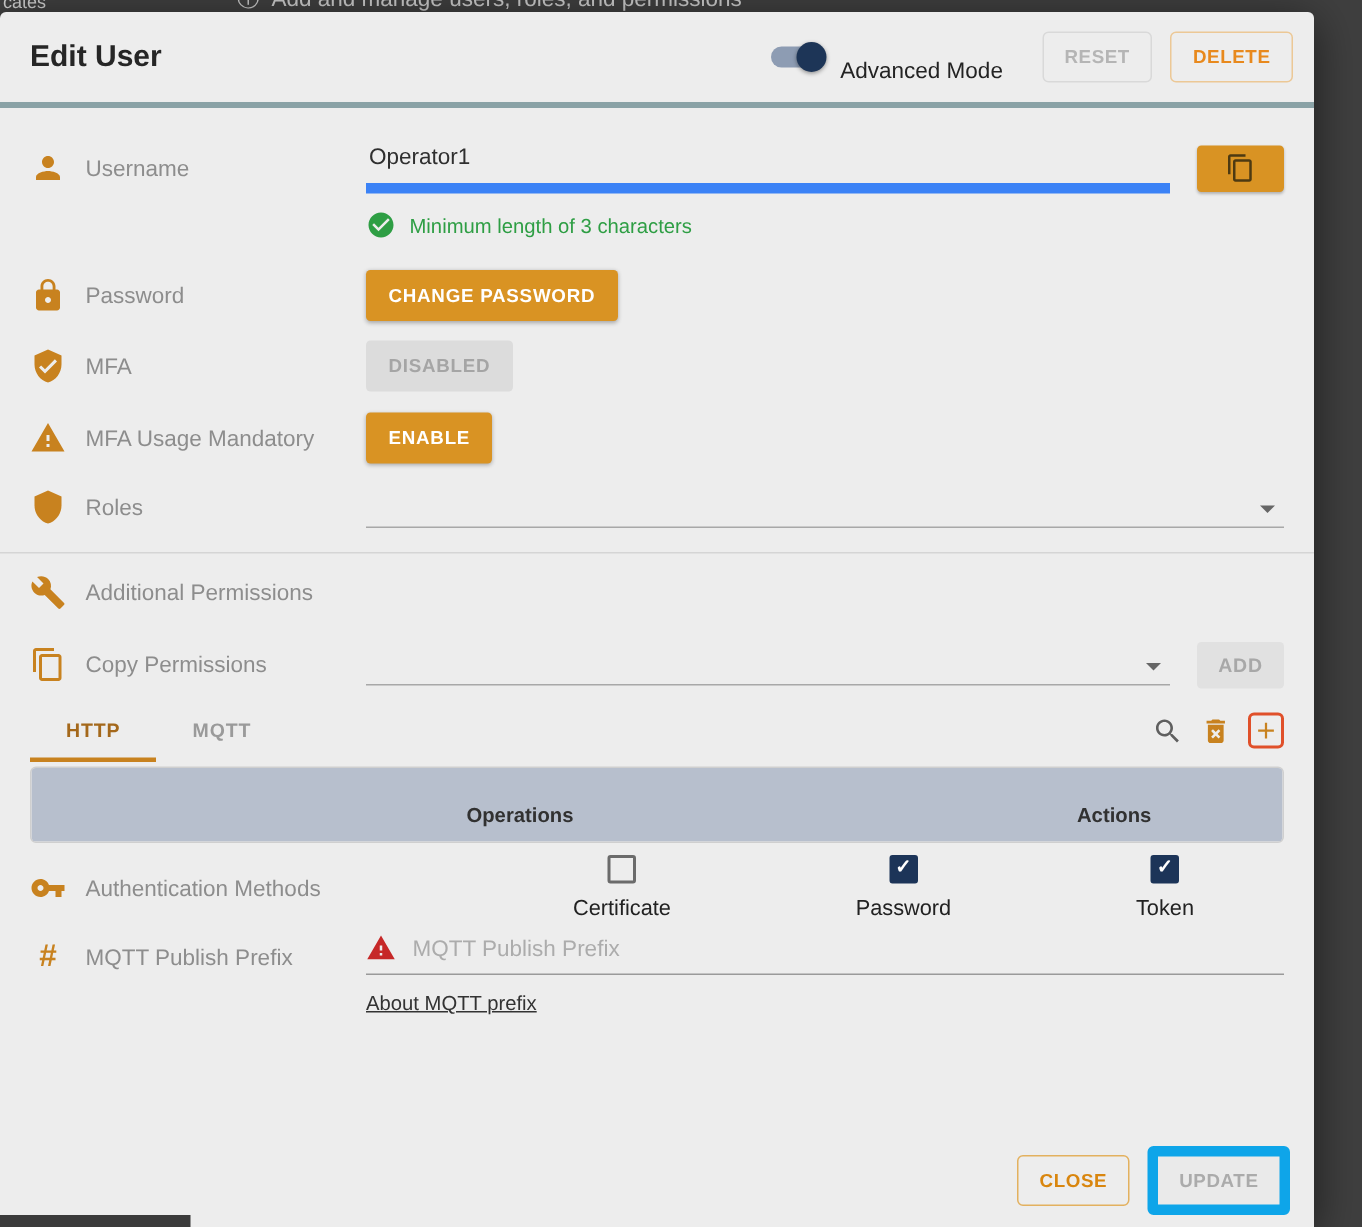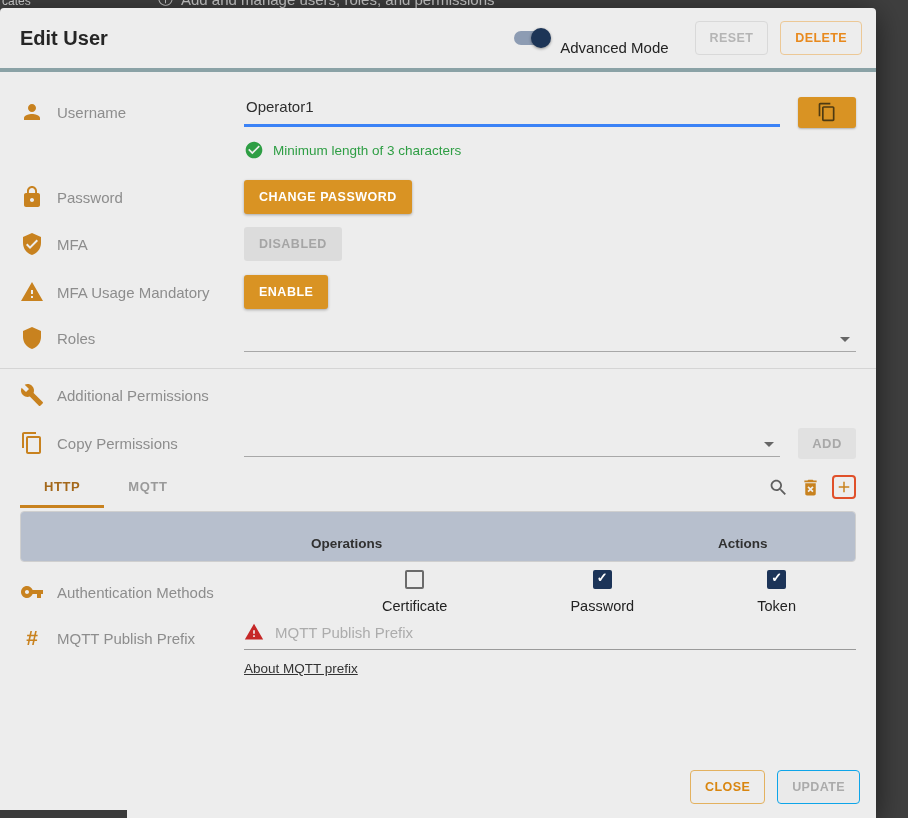--- a/index.html
+++ b/index.html
@@ -35,21 +35,21 @@
   
   .mbody{flex:1;padding:0 20px;position:relative;}
   .row{display:flex;align-items:center;}
   .label{width:224px;flex-shrink:0;display:flex;align-items:center;gap:13px;color:#8d8d8d;font-size:15px;}
   .icon{width:24px;height:24px;flex-shrink:0;}
   .amber{fill:#c8821f;}
   .hash-glyph{width:24px;text-align:center;font-size:21px;font-weight:bold;color:#c8821f;}
   .control{flex:1;display:flex;align-items:center;min-width:0;}
 
   .row-username{margin-top:24px;height:32px;}
-  .text-input{flex:1;background:transparent;border:none;outline:none;border-bottom:3px solid #3b82f6;
+  .text-input{flex:1;background:transparent;border:none;outline:none;border-bottom:7px solid #3b82f6;
     font-family:inherit;font-size:15px;color:#2f2f2f;padding:0 0 9px 2px;}
   .copy-btn{margin-left:18px;width:58px;height:31px;background:#d99323;border:none;border-radius:3px;
     display:flex;align-items:center;justify-content:center;cursor:pointer;box-shadow:0 1px 2px rgba(0,0,0,.25);}
   .copy-btn svg{width:20px;height:20px;fill:#4d3a12;}
 
   .hint-row{margin-top:12px;height:20px;padding-left:224px;display:flex;align-items:center;gap:9px;
     color:#2e9e44;font-size:13.5px;}
   .hint-row svg{width:20px;height:20px;fill:#2e9e44;}
 
   .row-password{margin-top:20px;height:34px;}
@@ -112,21 +112,21 @@
   .row-prefix .label{padding-top:4px;}
   .prefix-col{flex:1;display:flex;flex-direction:column;min-width:0;}
   .prefix-line{display:flex;align-items:center;gap:9px;border-bottom:1px solid #9a9a9a;padding-bottom:7px;}
   .prefix-line svg{width:20px;height:20px;fill:#c62828;flex-shrink:0;}
   .prefix-input{flex:1;border:none;outline:none;background:transparent;font-family:inherit;font-size:15px;color:#2f2f2f;}
   .prefix-input::placeholder{color:#acacac;opacity:1;}
   .prefix-link{margin-top:11px;font-size:13.5px;color:#333;text-decoration:underline;width:max-content;cursor:pointer;}
 
   .mfooter{height:62px;display:flex;align-items:center;justify-content:flex-end;gap:12px;padding:0 16px;}
   .close-btn{border:1px solid #e3b15f;color:#d9860f;}
-  .update-btn{background:#eaeaea;border:1px solid #0ea5e9;color:#ababab;cursor:default;border-radius:4px;
+  .update-btn{background:#eaeaea;border:7px solid #0ea5e9;color:#ababab;cursor:default;border-radius:4px;
     font-family:inherit;font-weight:bold;font-size:12.5px;letter-spacing:.4px;padding:9px 14px;}
 </style>
 </head>
 <body>
 
 <div class="top-strip">
   <span class="partial-left">cates</span>
   <span class="partial-info">
     <span>ⓘ</span>
     <span>Add and manage users, roles, and permissions</span>

